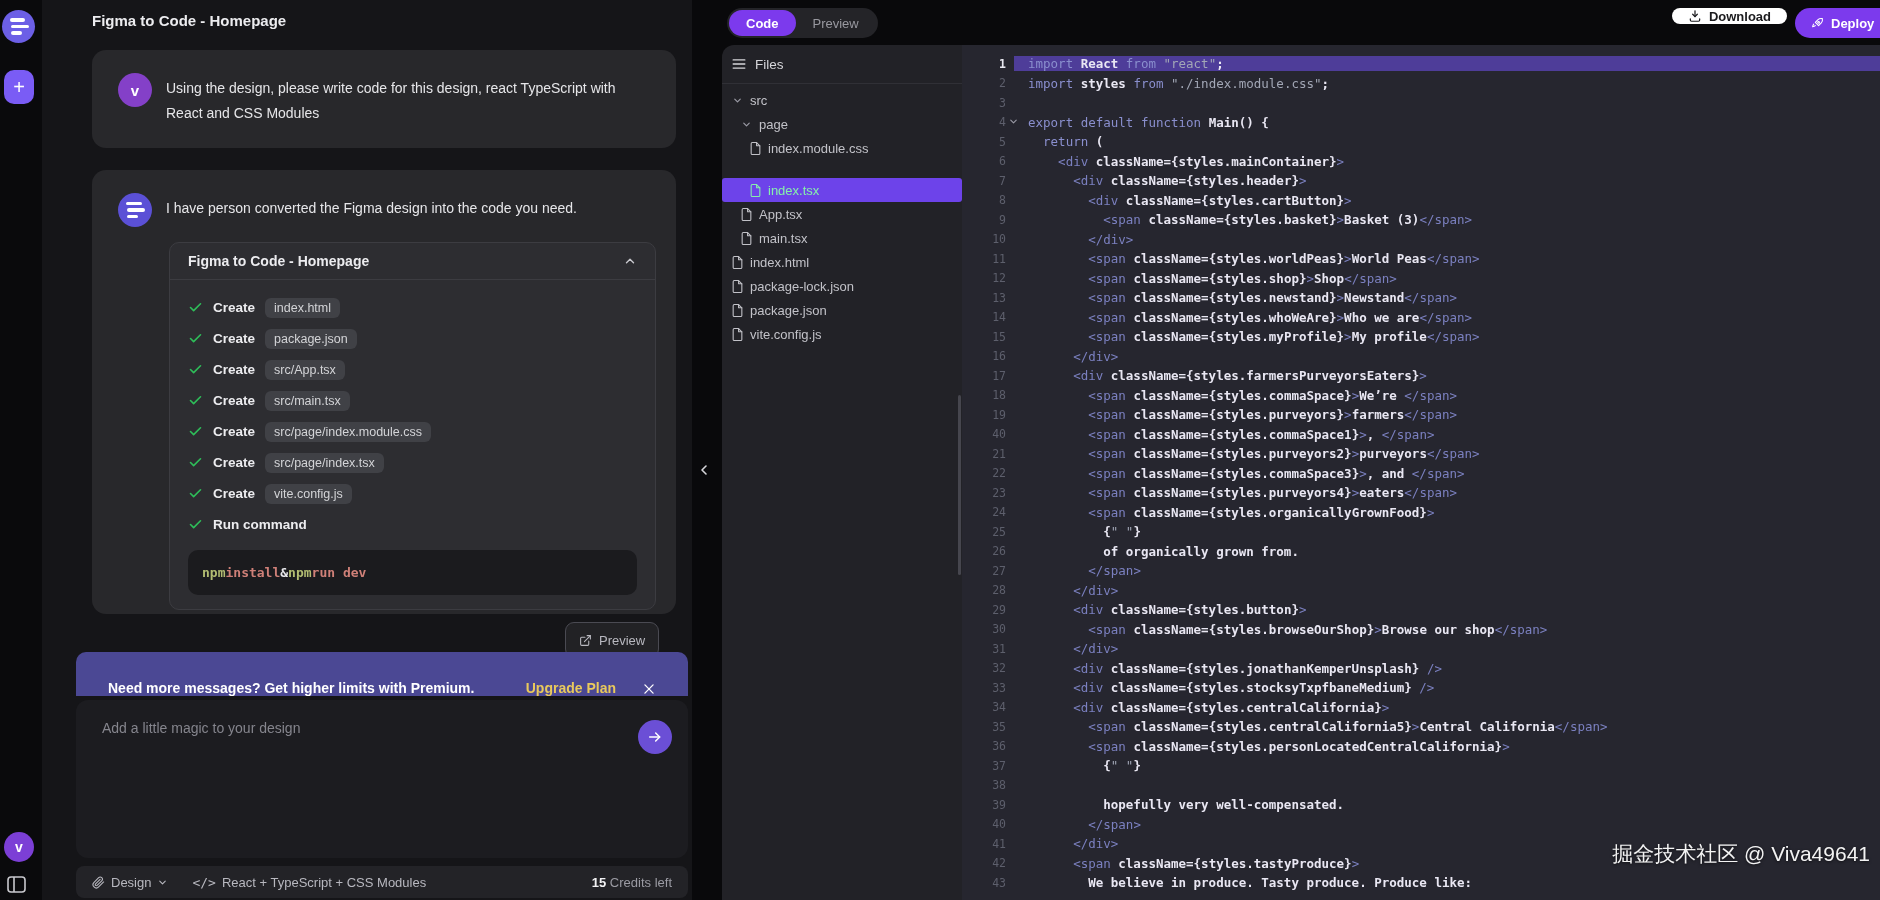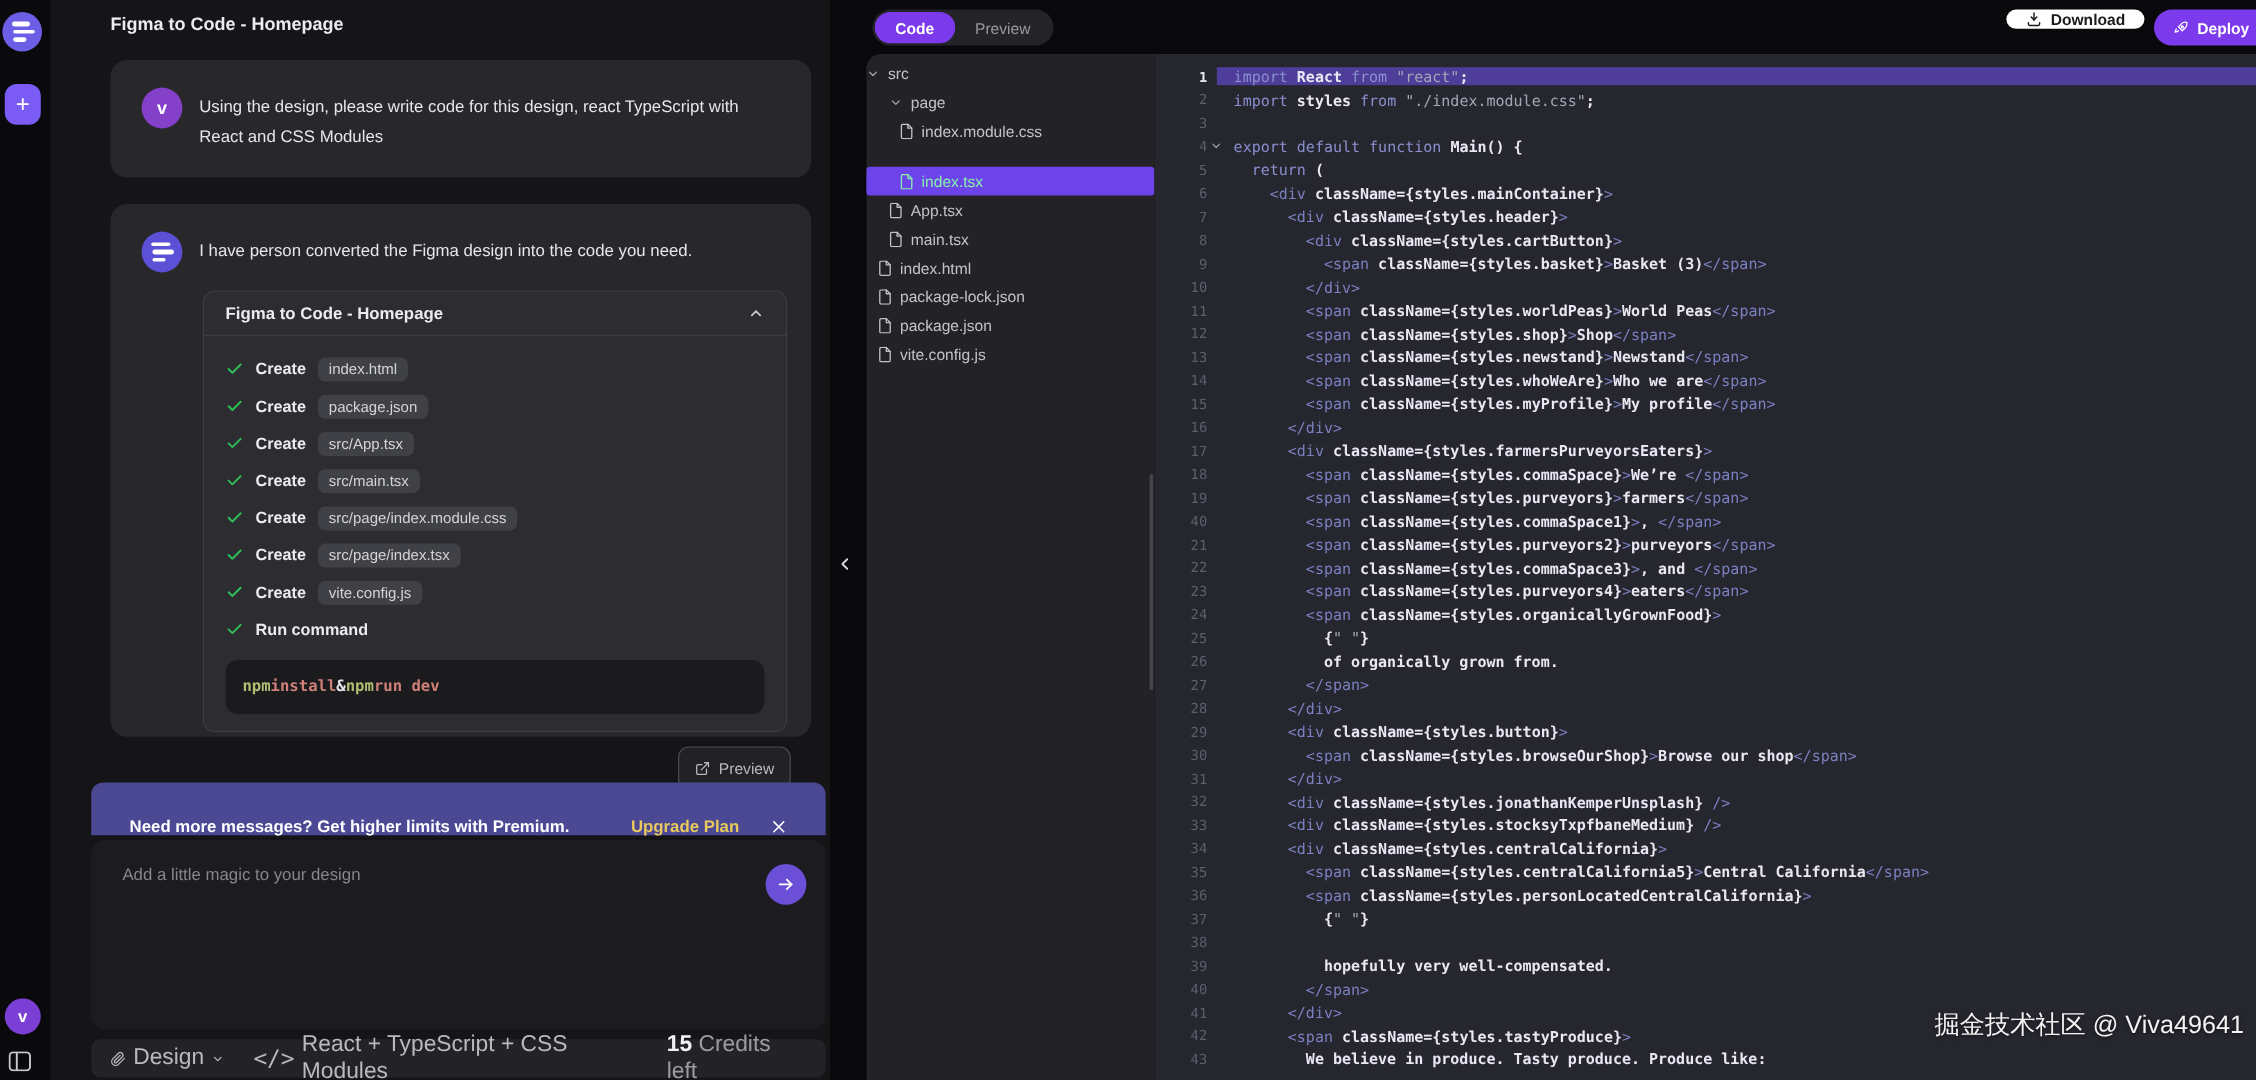--- a/index.html
+++ b/index.html
@@ -67,21 +67,21 @@
         border-radius:12px;box-sizing:border-box;}
   .composer textarea{position:absolute;left:24px;top:18px;width:540px;height:110px;background:transparent;
         border:none;outline:none;resize:none;font-family:"Liberation Sans","DejaVu Sans",sans-serif;
         font-size:14px;color:#e6e6e9;}
   .composer textarea::placeholder{color:#85858d;}
   .send-btn{position:absolute;right:16px;top:20px;width:34px;height:34px;border-radius:50%;
         background:#6b4fd6;display:flex;align-items:center;justify-content:center;}
 
   .chat-footer{position:absolute;left:34px;top:866px;width:612px;height:32px;background:#232327;
         border-radius:8px;display:flex;align-items:center;box-sizing:border-box;padding:0 16px;gap:8px;
-        font-size:19px;color:#b8b8bf;}
+        font-size:13px;color:#b8b8bf;}
   .foot-item{display:flex;align-items:center;gap:6px;}
   .foot-stack{margin-left:16px;}
   .foot-right{margin-left:auto;color:#9b9ba3;}
   .foot-right b{color:#f2f2f4;font-weight:700;}
 
   
   .workspace{position:absolute;left:692px;top:0;right:0;height:900px;background:#09090b;}
   .panel-handle{position:absolute;left:-47px;top:468px;color:#d7d7db;}
   .ws-header{position:absolute;left:0;top:0;right:0;height:45px;}
   .tabs{position:absolute;left:35px;top:8px;height:30px;background:#242428;border-radius:15px;
@@ -303,22 +303,30 @@
           <path d="M5 13c-1.5 1.5-2 5-2 5s3.5-.5 5-2"></path>
           <path d="M13 5c3-3 8-2 8-2s1 5-2 8l-5 5-6-6 5-5z"></path>
           <circle cx="14" cy="10" r="1.6"></circle>
         </svg>
       <span>Deploy</span>
     </div>
   </div>
 
   <div class="ws-body">
     <div class="files">
+      <div class="files-head">
+        <svg width="14" height="12" viewBox="0 0 24 20" fill="none" stroke="#d6d6da" stroke-width="2.2" stroke-linecap="round">
+            <line x1="2" y1="3" x2="22" y2="3"></line>
+            <line x1="2" y1="10" x2="22" y2="10"></line>
+            <line x1="2" y1="17" x2="22" y2="17"></line>
+          </svg>
+        <span>Files</span>
+      </div>
       <div class="tree">
-          <div class="tree-row" style="">
+          <div class="tree-row" style="padding-left: 10px;">
             <span class="ticon">
               <svg width="11" height="11" viewBox="0 0 24 24" fill="none" stroke="#9a9aa4" stroke-width="2.6" stroke-linecap="round" stroke-linejoin="round">
                 <polyline points="6 9 12 15 18 9"></polyline>
               </svg>
             </span>
             <span>src</span>
           </div>
           <div class="tree-row" style="padding-left: 19px;">
             <span class="ticon">
               <svg width="11" height="11" viewBox="0 0 24 24" fill="none" stroke="#9a9aa4" stroke-width="2.6" stroke-linecap="round" stroke-linejoin="round">

